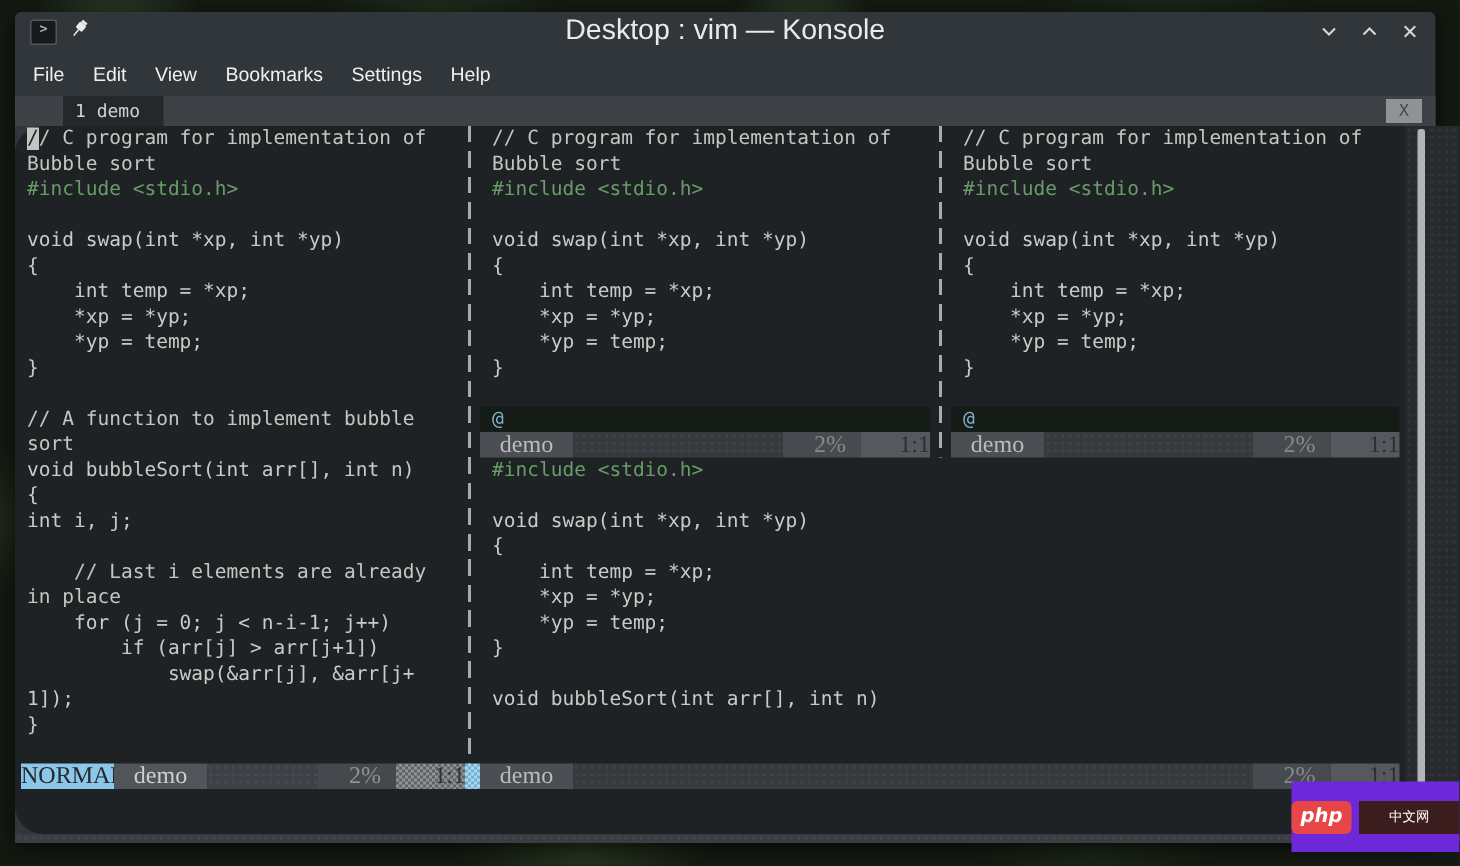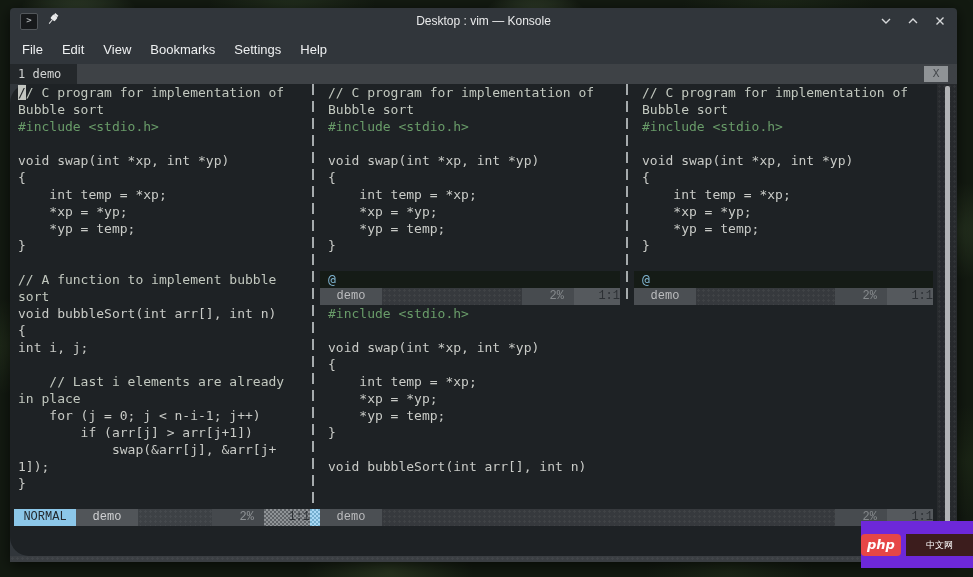--- a/index.html
+++ b/index.html
@@ -10,27 +10,27 @@
          radial-gradient(90px 60px at 8% 4%, #3a4a33 0%, rgba(0,0,0,0) 70%),
          radial-gradient(120px 80px at 30% 2%, #222e1d 0%, rgba(0,0,0,0) 70%),
          radial-gradient(80px 60px at 55% 5%, #44543a 0%, rgba(0,0,0,0) 70%),
          radial-gradient(140px 90px at 80% 3%, #1d2818 0%, rgba(0,0,0,0) 70%),
          radial-gradient(90px 70px at 98% 40%, #24301e 0%, rgba(0,0,0,0) 70%),
          radial-gradient(110px 80px at 99% 80%, #1a2415 0%, rgba(0,0,0,0) 70%),
          radial-gradient(100px 70px at 2% 60%, #202b1a 0%, rgba(0,0,0,0) 70%),
          radial-gradient(120px 80px at 40% 99%, #28341f 0%, rgba(0,0,0,0) 70%),
          radial-gradient(120px 80px at 75% 99%, #1c2617 0%, rgba(0,0,0,0) 70%);}
   .dots{background-image:radial-gradient(rgba(255,255,255,0.045) 1px, rgba(0,0,0,0) 1.3px);
-        background-size:5px 5px;}
+        background-size:5px 5px;padding-left:32px;}
   .window{position:absolute;left:10px;top:8px;width:947px;height:554px;
           background:#31363b;border-radius:4px 4px 0 0;
           box-shadow:0 3px 14px rgba(0,0,0,0.65);}
   
   .titlebar{position:relative;height:26px;display:flex;align-items:center;padding:0 10px;}
-  .title{position:absolute;left:0;right:0;text-align:center;color:#e9eaeb;font-size:12px;}
+  .title{position:absolute;left:0;right:0;text-align:center;color:#e9eaeb;font-size:19px;}
   .tb-left{display:flex;align-items:center;gap:8px;z-index:1;}
   .tb-right{position:absolute;right:10px;display:flex;align-items:center;gap:13px;z-index:1;}
   .konsole-ic{width:16px;height:15px;background:#17191b;border:1px solid #53575b;border-radius:2px;
               color:#aeb1b3;font:bold 9px/13px "DejaVu Sans Mono",monospace;text-align:center;}
   .winbtn{width:14px;height:14px;display:flex;align-items:center;justify-content:center;cursor:default;}
   .winbtn svg{display:block;}
   
   .menubar{height:30px;display:flex;align-items:center;gap:19px;padding:0 12px;
            color:#eef0f1;font-size:13px;}
   .menubar span{cursor:default;}
@@ -48,22 +48,22 @@
   .pad4 .line{padding-left:4px;}
   .pad8 .line{padding-left:8px;}
   .line.comment{color:#c2c8bf;}
   .line.preproc{color:#699c69;}
   .line.nontext{background:#151b16;color:#7fb3cf;}
   .cursor{background:#c2c5c0;color:#1e2225;}
   .sep-v{position:absolute;width:14px;
          background-image:repeating-linear-gradient(to bottom,#a6abad 0 11px,rgba(0,0,0,0) 11px 17px);
          background-size:2px 100%;background-repeat:no-repeat;background-position:6px 0;}
   
-  .statusline{position:absolute;height:17px;display:flex;font-size:12px;line-height:17px;
-              font-family:Liberation Mono, monospace;}
+  .statusline{position:absolute;height:17px;display:flex;font-size:16px;line-height:17px;
+              font-family:Liberation Serif, serif;}
   .seg{box-sizing:border-box;}
   .seg.mode{width:62px;text-align:center;background:#8cc7e9;color:#23292e;}
   .seg.file{width:62px;text-align:center;background:#515559;color:#cfd0d2;}
   .seg.fill{flex:1;background-color:#3d4145;}
   .seg.pct{width:52px;text-align:right;padding-right:10px;background:#45494d;color:#8e9295;}
   .seg.pos{width:46px;text-align:right;color:#2e3236;
            background:repeating-conic-gradient(#8f9396 0% 25%, #5f6367 0% 50%);background-size:4px 4px;}
   .seg.sliver{width:10px;
            background:repeating-conic-gradient(#a8d8f4 0% 25%, #74aece 0% 50%);background-size:4px 4px;}
   .statusline.inactive .seg.file{background:#4b4f53;color:#bbbcbe;}

